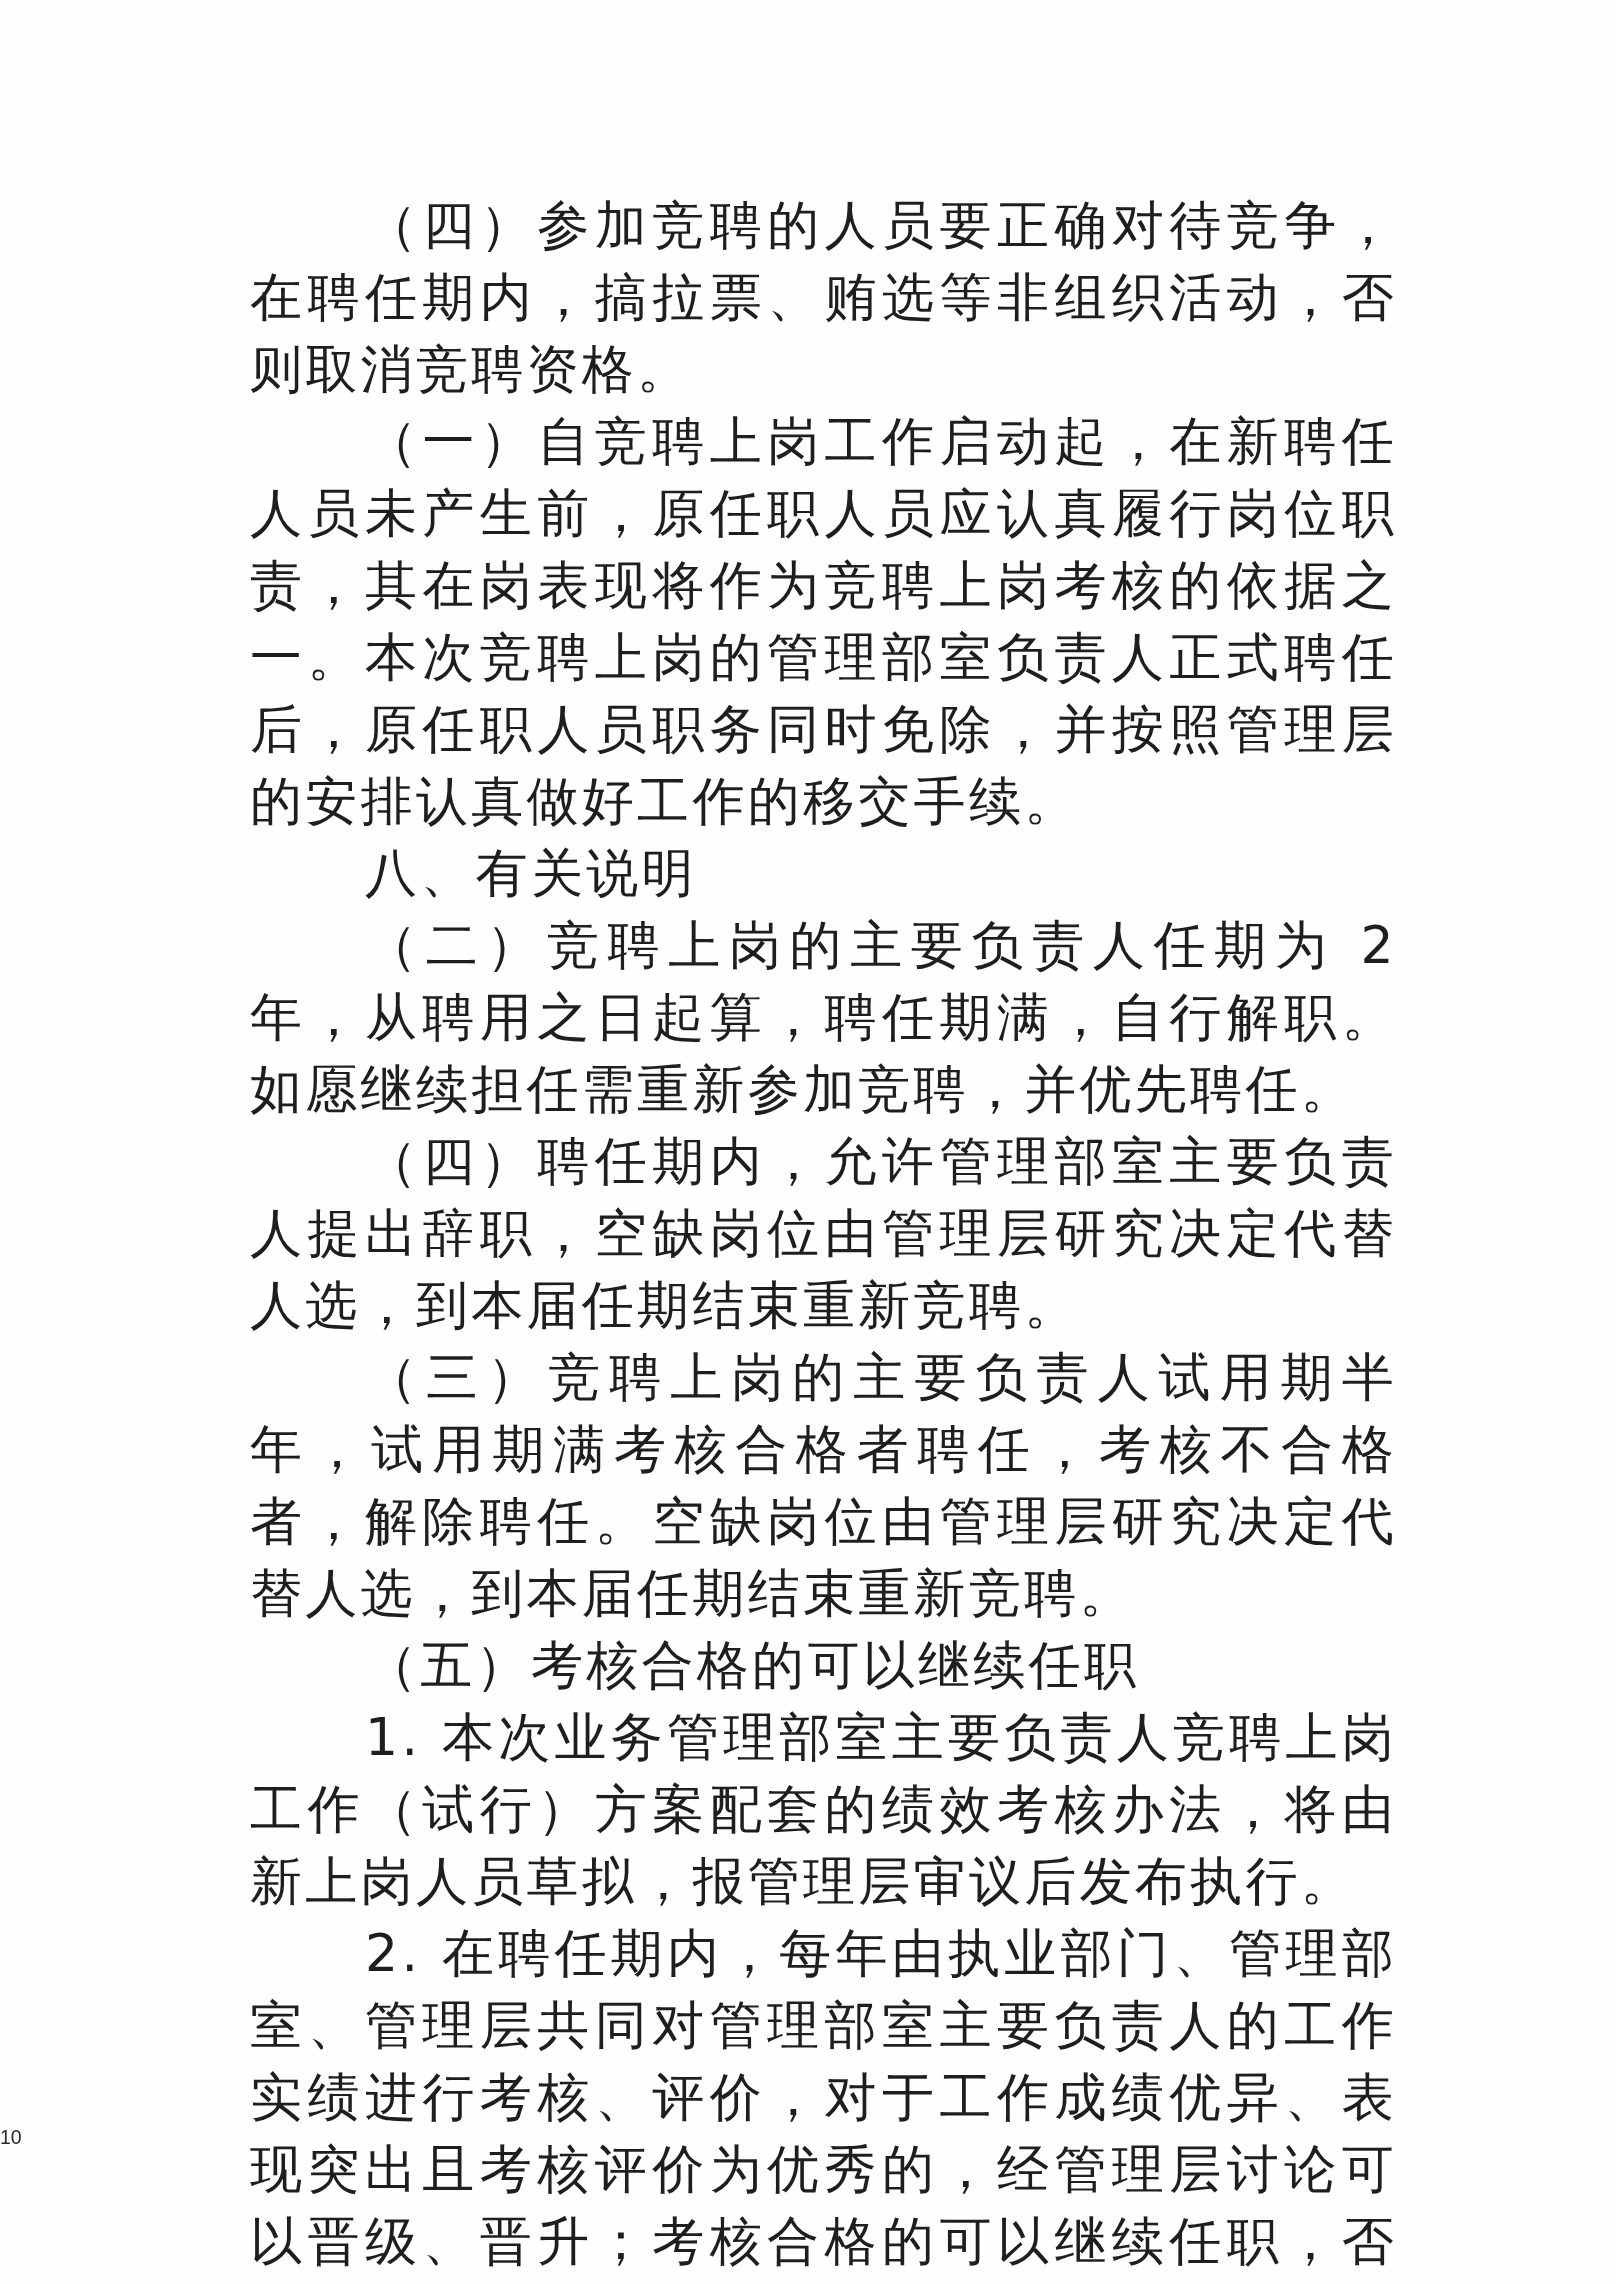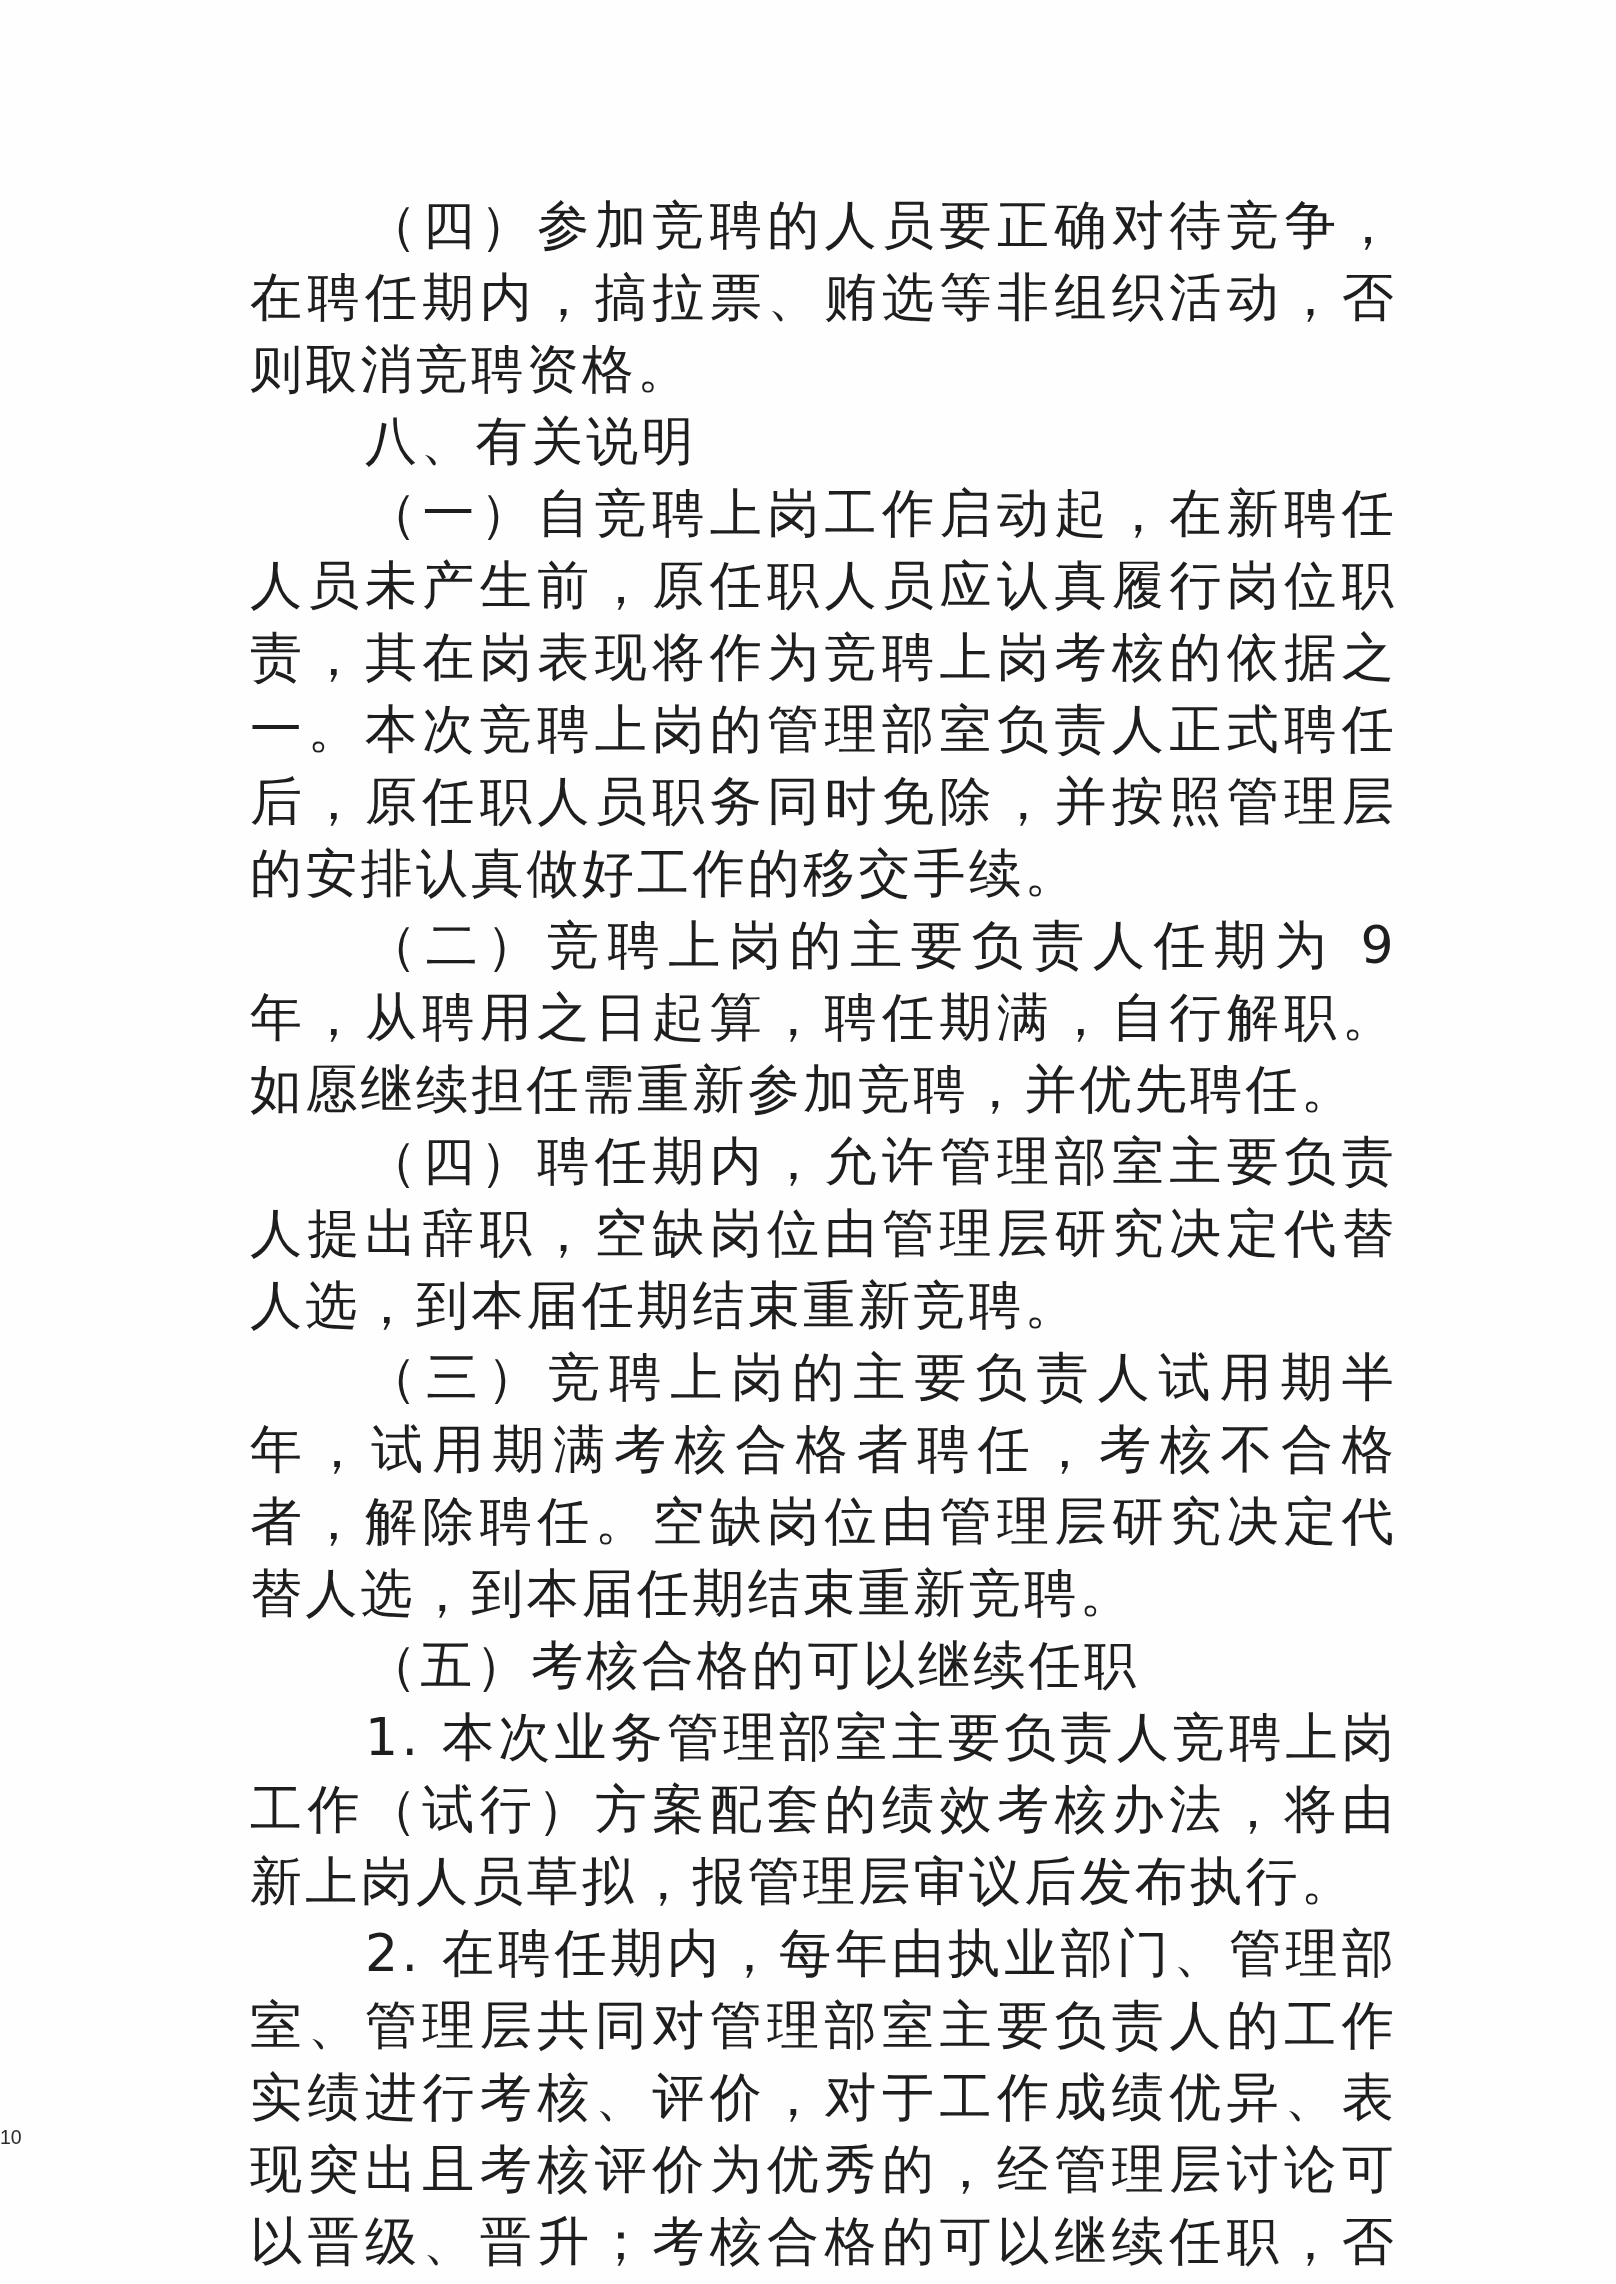--- a/index.html
+++ b/index.html
@@ -21,23 +21,23 @@
     position: absolute; left: 0; width: 1616px; top: 2126px; 
     font-family: "Liberation Sans", sans-serif; font-size: 19.5px; color: #2a2a2a;
   }
 </style>
 </head>
 <body>
 
 <div class="page">
   <div class="content">
     <p class="para indent">（四）参加竞聘的人员要正确对待竞争，在聘任期内，搞拉票、贿选等非组织活动，否则取消竞聘资格。</p>
+    <p class="para indent">（一）自竞聘上岗工作启动起，在新聘任人员未产生前，原任职人员应认真履行岗位职责，其在岗表现将作为竞聘上岗考核的依据之一。本次竞聘上岗的管理部室负责人正式聘任后，原任职人员职务同时免除，并按照管理层的安排认真做好工作的移交手续。</p>
     <p class="para indent">八、有关说明</p>
-    <p class="para indent">（一）自竞聘上岗工作启动起，在新聘任人员未产生前，原任职人员应认真履行岗位职责，其在岗表现将作为竞聘上岗考核的依据之一。本次竞聘上岗的管理部室负责人正式聘任后，原任职人员职务同时免除，并按照管理层的安排认真做好工作的移交手续。</p>
-    <p class="para indent">（二）竞聘上岗的主要负责人任期为 9 年，从聘用之日起算，聘任期满，自行解职。如愿继续担任需重新参加竞聘，并优先聘任。</p>
+    <p class="para indent">（二）竞聘上岗的主要负责人任期为 2 年，从聘用之日起算，聘任期满，自行解职。如愿继续担任需重新参加竞聘，并优先聘任。</p>
     <p class="para indent">（四）聘任期内，允许管理部室主要负责人提出辞职，空缺岗位由管理层研究决定代替人选，到本届任期结束重新竞聘。</p>
     <p class="para indent">（三）竞聘上岗的主要负责人试用期半年，试用期满考核合格者聘任，考核不合格者，解除聘任。空缺岗位由管理层研究决定代替人选，到本届任期结束重新竞聘。</p>
     <p class="para indent">（五）考核合格的可以继续任职</p>
     <p class="para indent">1. 本次业务管理部室主要负责人竞聘上岗工作（试行）方案配套的绩效考核办法，将由新上岗人员草拟，报管理层审议后发布执行。</p>
     <p class="para indent">2. 在聘任期内，每年由执业部门、管理部室、管理层共同对管理部室主要负责人的工作实绩进行考核、评价，对于工作成绩优异、表现突出且考核评价为优秀的，经管理层讨论可以晋级、晋升；考核合格的可以继续任职，否则根据情况降级、降职、解聘。</p>
 
   </div>
   <div class="page-number">10</div>
 </div>
 

